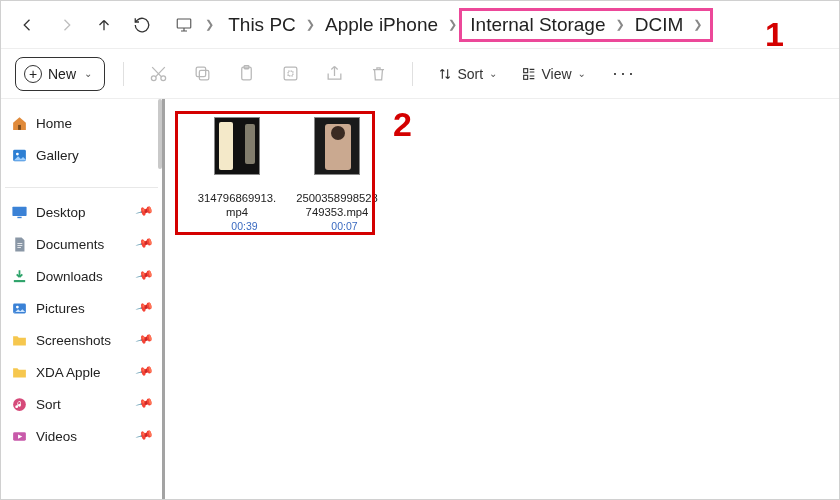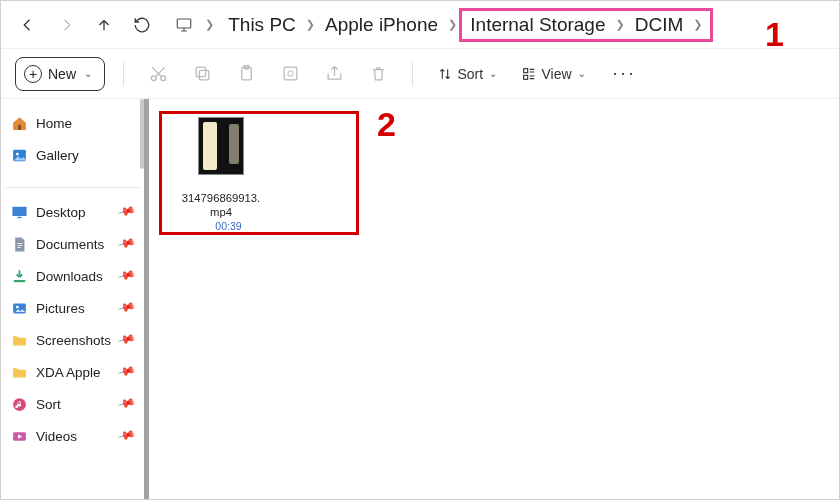--- a/index.html
+++ b/index.html
@@ -25,21 +25,21 @@
   .new-btn .plus { border: 1.4px solid #333; border-radius: 50%; width: 18px; height: 18px; display:flex; align-items:center; justify-content:center; font-size: 14px; line-height: 0; }
   .chev-small { font-size: 10px; color:#555; margin-left:2px; }
   .tool-icon { width: 32px; height: 32px; display:flex; align-items:center; justify-content:center; color:#b8b8b8; border-radius:4px; }
   .tool-icon svg { width:19px; height:19px; }
   .tool-sep { width:1px; height:24px; background:#e0e0e0; margin: 0 6px; }
   .view-btn { display:flex; align-items:center; gap:4px; font-size:14px; color:#333; padding: 0 6px; }
   .dots { font-size:18px; letter-spacing:2px; color:#333; padding:0 8px; }
 
   
   .body { display: flex; height: calc(500px - 48px - 50px); }
-  .sidebar { width: 148px; border-right: 5px solid #a3a3a3; padding: 8px 4px; overflow: hidden; position: relative; }
+  .sidebar { width: 164px; border-right: 3px solid #a3a3a3; padding: 8px 4px; overflow: hidden; position: relative; }
   .side-scroll { position:absolute; right:0; top:0; width:4px; height:70px; background:#c9c9c9; border-radius:2px; }
   .side-item { display:flex; align-items:center; gap:8px; height:32px; padding: 0 6px; font-size:13.5px; color:#222; border-radius:4px; position: relative; }
   .side-sep { height: 12px; }
   .pin { margin-left:auto; color:#bbb; font-size:12px; transform: rotate(30deg); }
   .ico { width:17px; height:17px; display:flex; align-items:center; justify-content:center; }
 
   
   .content { flex:1; position:relative; padding: 18px 12px; }
   .files-red { position:absolute; left:10px; top:12px; width:200px; height:124px; border:3px solid #d40000; }
   .files { display:flex; gap:16px; padding-left: 18px; }
@@ -279,15 +279,23 @@
 
     <div class="files">
       <div class="file">
         <div class="thumb">
           <div class="light" style="left:4px;top:4px;width:14px;height:48px;border-radius:2px;"></div>
           <div class="light" style="right:4px;top:6px;width:10px;height:40px;border-radius:2px;opacity:.5;"></div>
         </div>
         <div class="file-name">314796869913.mp4</div>
         <div class="file-dur">00:39</div>
       </div>
+      <div class="file">
+        <div class="thumb" style="background:#1a1a1a">
+          <div style="position:absolute;left:10px;top:6px;width:26px;height:46px;background:#caa990;border-radius:3px;"></div>
+          <div style="position:absolute;left:16px;top:8px;width:14px;height:14px;background:#3a2a22;border-radius:50%;"></div>
+        </div>
+        <div class="file-name">2500358998523749353.mp4</div>
+        <div class="file-dur">00:07</div>
+      </div>
     </div>
   </div>
 </div>
 
 </body></html>

